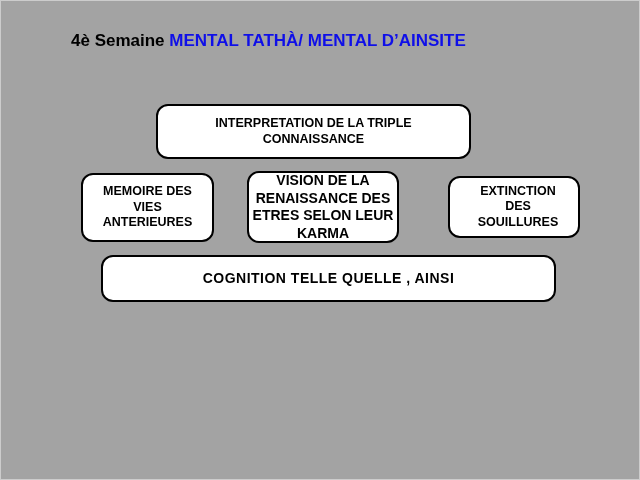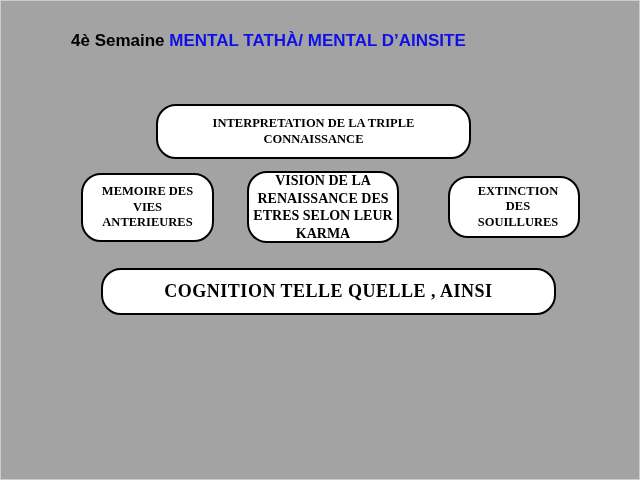--- a/index.html
+++ b/index.html
@@ -26,31 +26,30 @@
     white-space: nowrap;
     color: #000000;
   }
   .title .highlight {
     color: #0f0fe8;
   }
   .box {
     position: absolute;
     box-sizing: border-box;
     border: 2px solid #000000;
-    border-radius: 20px;
+    border-radius: 12px;
     background: #ffffff;
     display: flex;
     align-items: center;
     justify-content: center;
     text-align: center;
     color: #000000;
     font-weight: bold;
     white-space: pre-line;
     line-height: 1.25;
-    font-family: Liberation Serif, serif;
   }
   .box-interpretation {
     left: 155px; top: 103px;
     width: 315px; height: 55px;
     font-size: 12.5px;
   }
   .box-memoire {
     left: 80px; top: 172px;
     width: 133px; height: 69px;
     font-size: 12.5px;
@@ -60,23 +59,23 @@
     width: 152px; height: 72px;
     font-size: 14px;
   }
   .box-extinction {
     left: 447px; top: 175px;
     width: 132px; height: 62px;
     font-size: 12.5px;
     padding-left: 8px;
   }
   .box-cognition {
-    left: 100px; top: 267px;
+    left: 100px; top: 254px;
     width: 455px; height: 47px;
-    font-size: 18px;
+    font-size: 14px;
     letter-spacing: 0.5px;
   }
   .box-abhisamaya {
     left: 62px; top: 323px;
     width: 520px; height: 57px;
     font-size: 21px;
     letter-spacing: 0.5px;
   }
 </style>
 </head>

